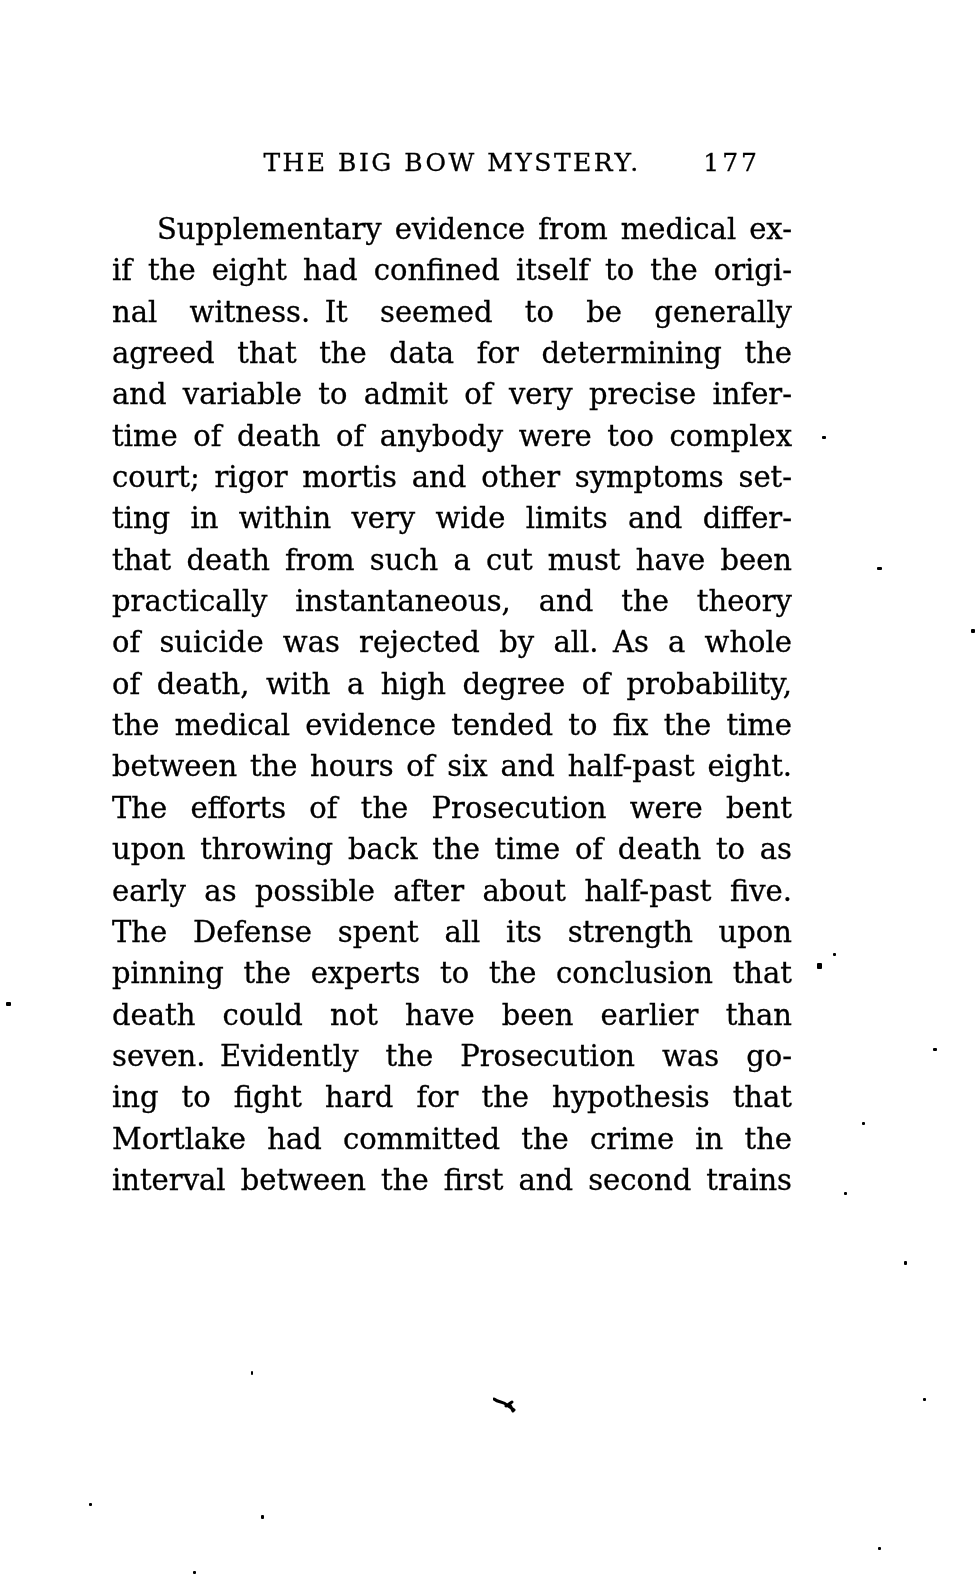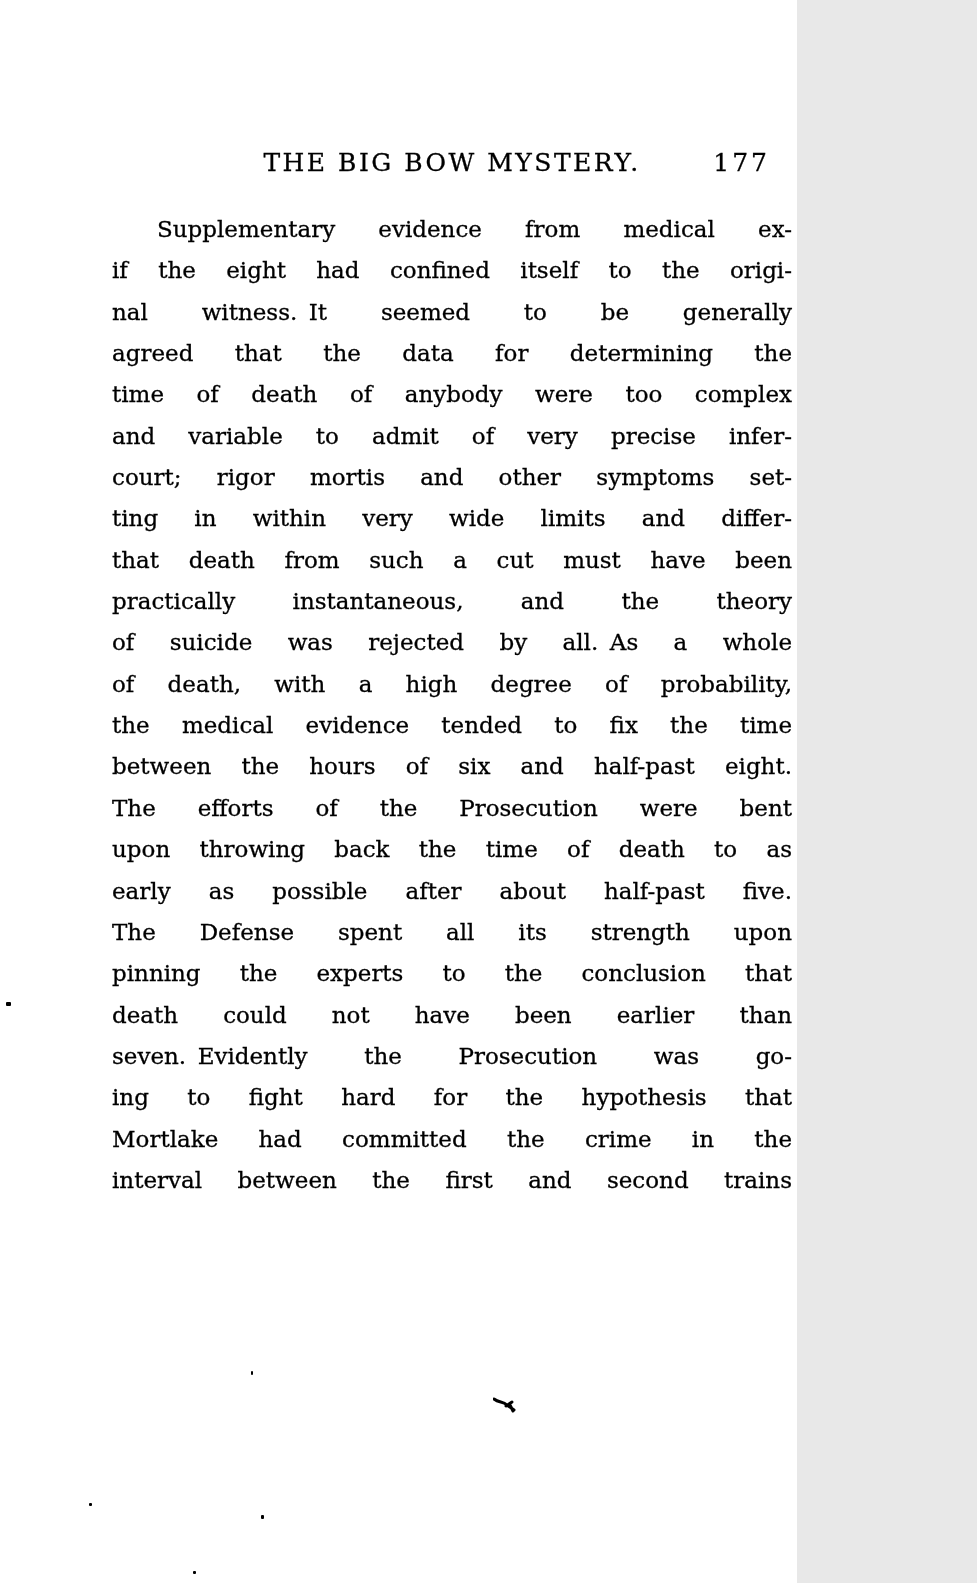--- a/index.html
+++ b/index.html
@@ -1,18 +1,18 @@
 <!DOCTYPE html>
 <html><head>
 <meta charset="utf-8">
 <style>
   html, body { margin: 0; padding: 0; background: #e8e8e8; }
   .page {
     position: relative;
-    width: 797px;
+    width: 977px;
     height: 1583px;
     background: #ffffff;
     overflow: hidden;
     font-family: "DejaVu Serif", "Liberation Serif", serif;
     color: #000;
     -webkit-text-stroke: 0.3px #000;
   }
   .running-header {
     position: absolute;
     top: 147px;
@@ -23,30 +23,30 @@
     line-height: 32px;
     letter-spacing: 2.5px;
     white-space: nowrap;
   }
   .running-header .title {
     display: block;
     text-align: center;
   }
   .running-header .pagenum {
     position: absolute;
-    right: 22px;
+    right: 32px;
     top: 0;
     letter-spacing: 3px;
   }
   .page-text {
     position: absolute;
     top: 209px;
     left: 112px;
     width: 680px;
-    font-size: 23px;
+    font-size: 29px;
     line-height: 41.35px;
     text-align: justify;
   }
   .line {
     text-align: justify;
     text-align-last: justify;
     text-justify: inter-word;
   }
   .line.indent { padding-left: 45px; }
   .italic { }
@@ -69,22 +69,22 @@
   <div class="running-header">
     <span class="title">THE BIG BOW MYSTERY.</span>
     <span class="pagenum">177</span>
   </div>
 
   <div class="page-text">
       <div class="line indent"><span>Supplementary evidence from medical ex-</span></div>
       <div class="line"><span>if the eight had confined itself to the origi-</span></div>
       <div class="line"><span>nal witness. It seemed to be generally</span></div>
       <div class="line"><span>agreed that the data for determining the</span></div>
+      <div class="line"><span>and variable to admit of very precise infer-</span></div>
       <div class="line"><span>time of death of anybody were too complex</span></div>
-      <div class="line"><span>and variable to admit of very precise infer-</span></div>
       <div class="line"><span>court; </span><span class="italic">rigor mortis</span><span> and other symptoms set-</span></div>
       <div class="line"><span>ting in within very wide limits and differ-</span></div>
       <div class="line"><span>that death from such a cut must have been</span></div>
       <div class="line"><span>practically instantaneous, and the theory</span></div>
       <div class="line"><span>of suicide was rejected by all. As a whole</span></div>
       <div class="line"><span>of death, with a high degree of probability,</span></div>
       <div class="line"><span>the medical evidence tended to fix the time</span></div>
       <div class="line"><span>between the hours of six and half-past eight.</span></div>
       <div class="line"><span>The efforts of the Prosecution were bent</span></div>
       <div class="line"><span>upon throwing back the time of death to as</span></div>

